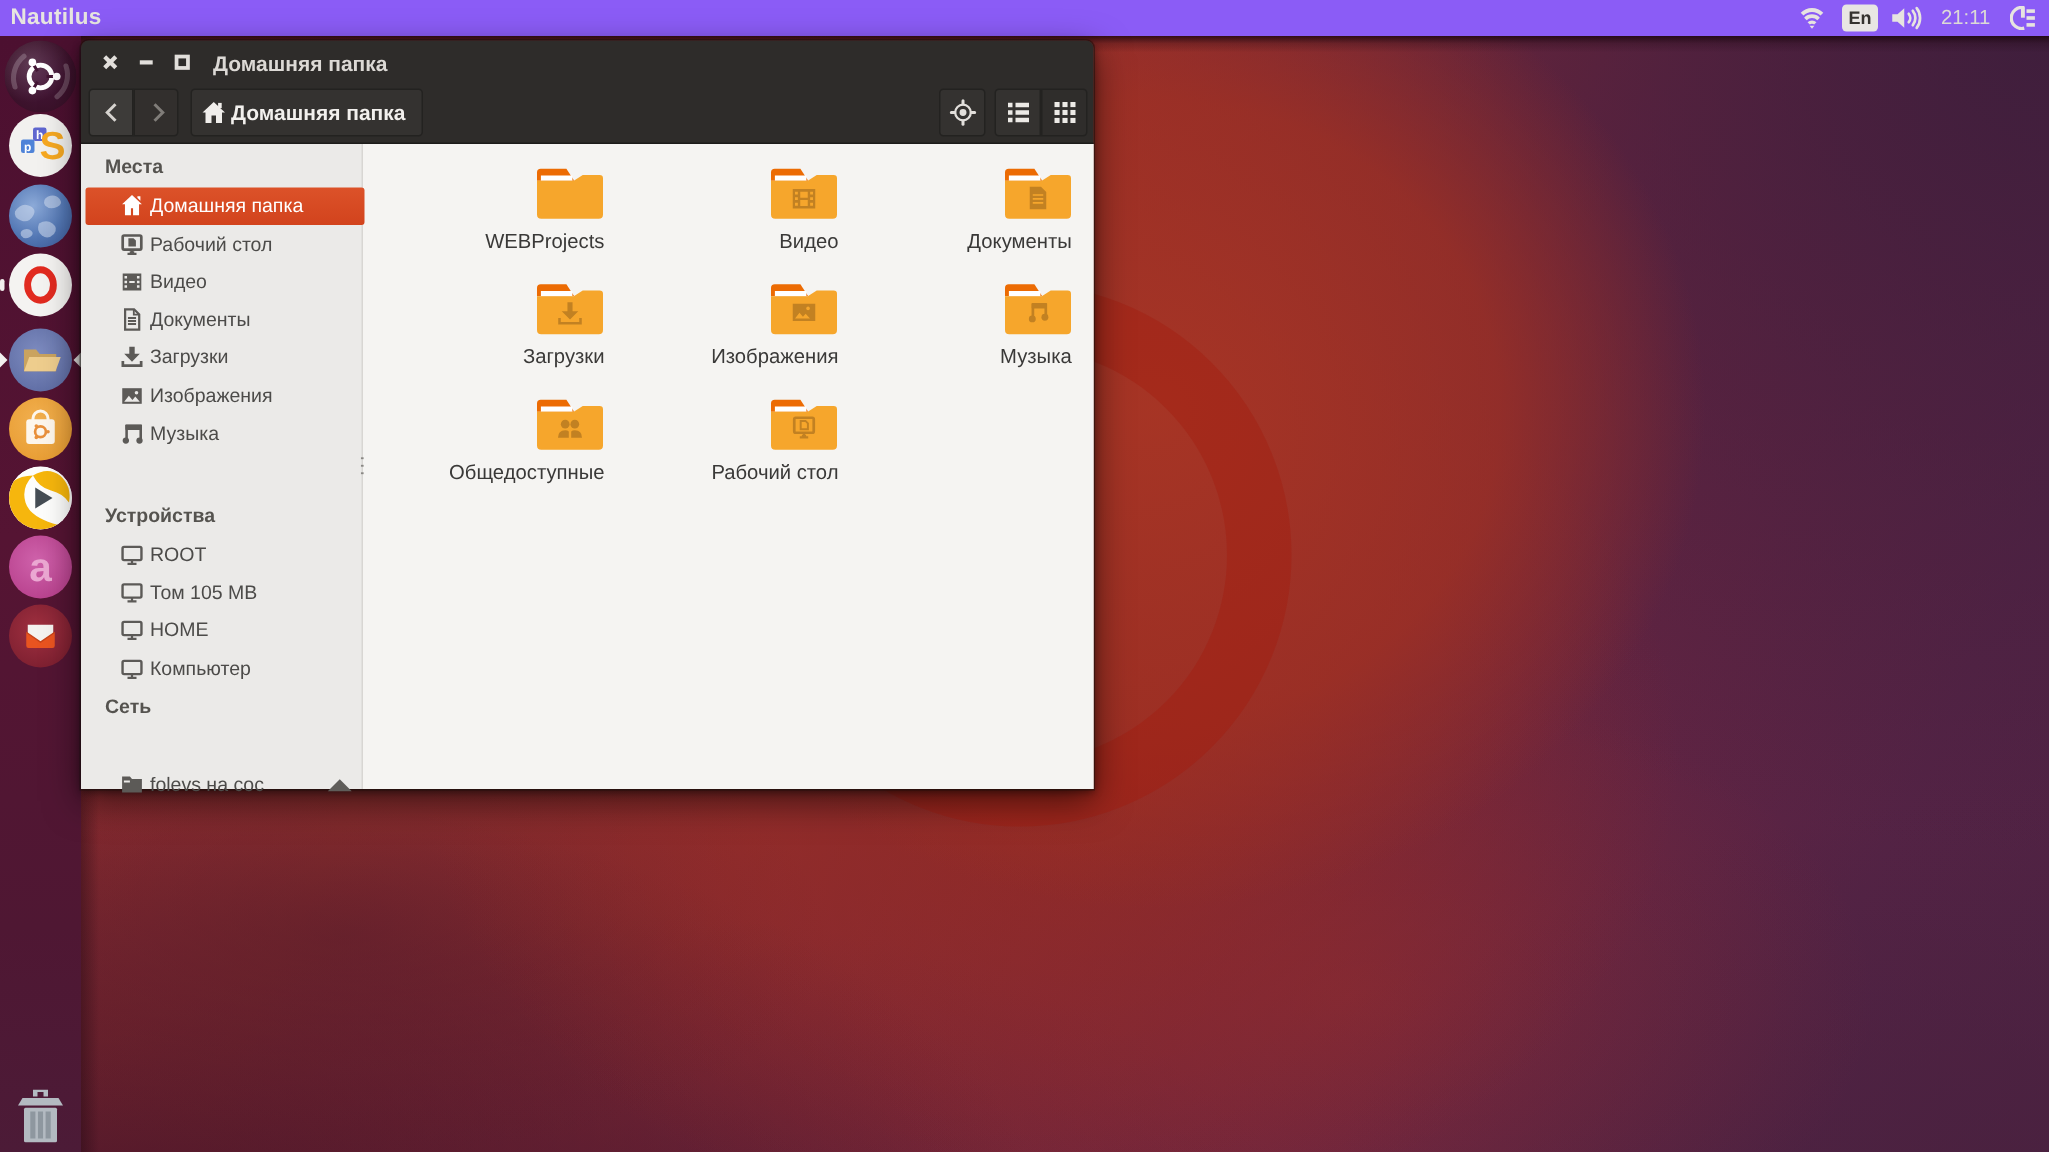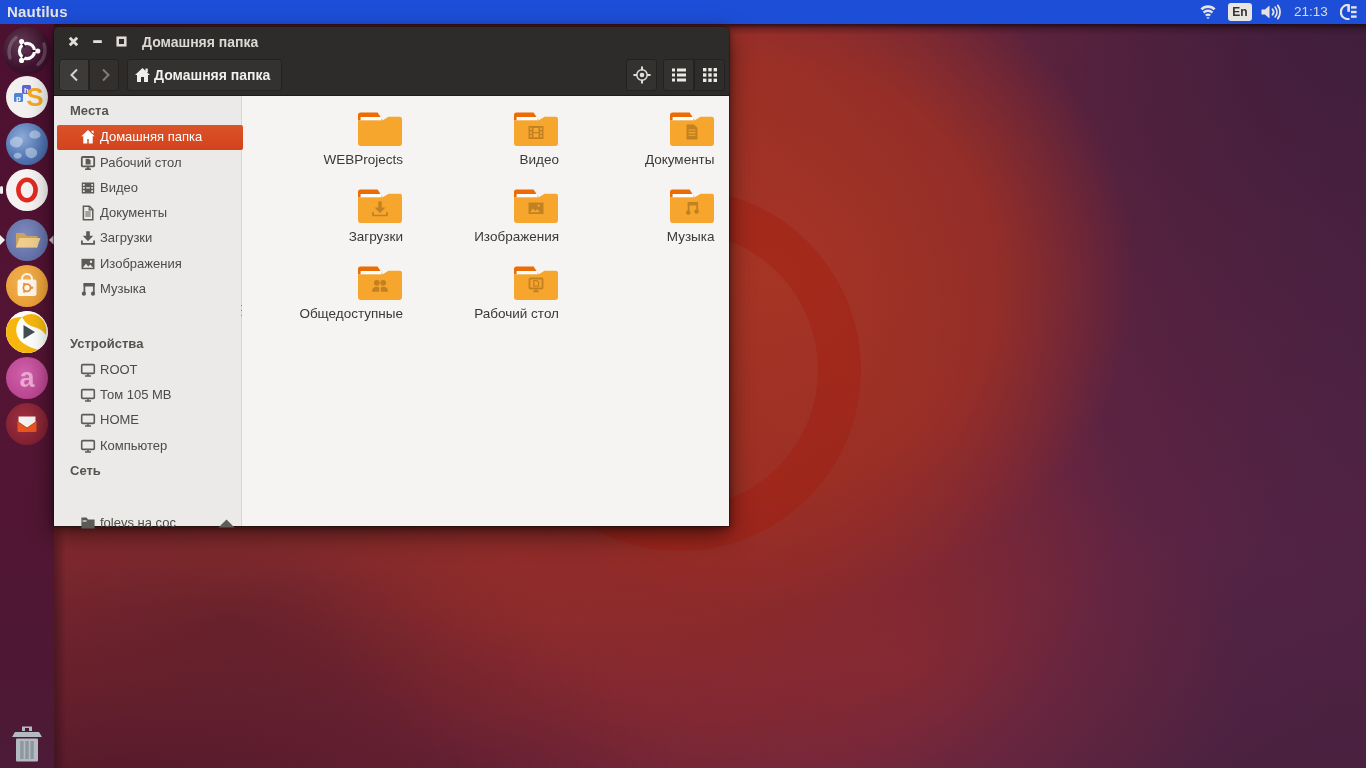--- a/index.html
+++ b/index.html
@@ -15,21 +15,21 @@
  radial-gradient(ellipse 760px 470px at 1340px 790px, rgba(72,33,62,.8) 0%, rgba(72,33,62,0) 60%),
  radial-gradient(ellipse 980px 500px at 80px 820px, rgba(70,20,42,.97) 0%, rgba(70,20,42,0) 64%),
  radial-gradient(ellipse 700px 360px at 420px 820px, rgba(84,30,60,.65) 0%, rgba(84,30,60,0) 65%),
  linear-gradient(116deg, #842635 0%, #93302c 28%, #8c2c31 44%, #6d2540 65%, #542345 88%, #4e2243 100%)}
 #ring{position:absolute;left:499px;top:165px;width:362px;height:362px;border-radius:50%;
 border:43px solid rgba(162,26,12,.38)}
 #wallshade{position:absolute;left:0;top:0;width:1366px;height:744px;
 background:linear-gradient(180deg, rgba(28,6,16,.8) 0px, rgba(28,6,16,.25) 5px, rgba(28,6,16,0) 11px),
 linear-gradient(90deg, rgba(25,6,16,.38) 54px, rgba(25,6,16,0) 66px)}
 
-#topbar{position:absolute;left:0;top:0;width:1366px;height:24px;background:#1d4ed8;color:#e7e4e0}
+#topbar{position:absolute;left:0;top:0;width:1366px;height:24px;background:#8b5cf6;color:#e7e4e0}
 #topbar .appname{position:absolute;left:7px;top:3px;font-size:15px;font-weight:bold;letter-spacing:.2px}
 .tico{position:absolute;top:0}
 #enbox{left:1228px;top:3px;width:24px;height:18px;background:#e8e6e3;border-radius:3px;
 color:#35332f;font-size:12px;font-weight:bold;text-align:center;line-height:18px;position:absolute}
 #clock{position:absolute;left:1294px;top:4px;font-size:13.5px;color:#dcdad6}
 
 #launcher{position:absolute;left:0;top:24px;width:54px;height:744px;
 background:linear-gradient(180deg,#4c1030 0%,#551433 45%,#4f1733 80%,#4c1b37 100%)}
 .lico{position:absolute;left:6px;width:42px;height:42px;border-radius:50%}
 .pip{position:absolute;width:3px;height:8px;background:#f2f0ee;border-radius:2px}
@@ -75,21 +75,21 @@
   </svg>
   <div id="enbox">En</div>
   <svg class="tico" style="left:1260px;top:3px" width="24" height="18" viewBox="0 0 24 18">
     <path d="M1.5 6.5 h3.5 l4.5 -4 v13 l-4.5 -4 h-3.5 z" fill="#e7e4e0"></path>
     <g fill="none" stroke="#e7e4e0" stroke-width="1.8" stroke-linecap="round">
       <path d="M12.5 6.2 A4.4 4.4 0 0 1 12.5 11.8"></path>
       <path d="M15.2 4.2 A7.6 7.6 0 0 1 15.2 13.8"></path>
       <path d="M17.8 2.4 A10.8 10.8 0 0 1 17.8 15.6"></path>
     </g>
   </svg>
-  <span id="clock">21:13</span>
+  <span id="clock">21:11</span>
   <svg class="tico" style="left:1340px;top:4px" width="17" height="16" viewBox="0 0 17 16">
     <path d="M9.5 1.2 A7 7 0 1 0 9.5 14.8" fill="none" stroke="#e7e4e0" stroke-width="2.2"></path>
     <rect x="7.3" y="0.8" width="2.6" height="7" fill="#e7e4e0"></rect>
     <g fill="#e7e4e0">
           <rect x="11" y="2.2" width="5.6" height="2.4"></rect>
           <rect x="11" y="6.8" width="5.6" height="2.4"></rect>
           <rect x="11" y="11.4" width="5.6" height="2.4"></rect>
         </g>
   </svg>
 </div>

